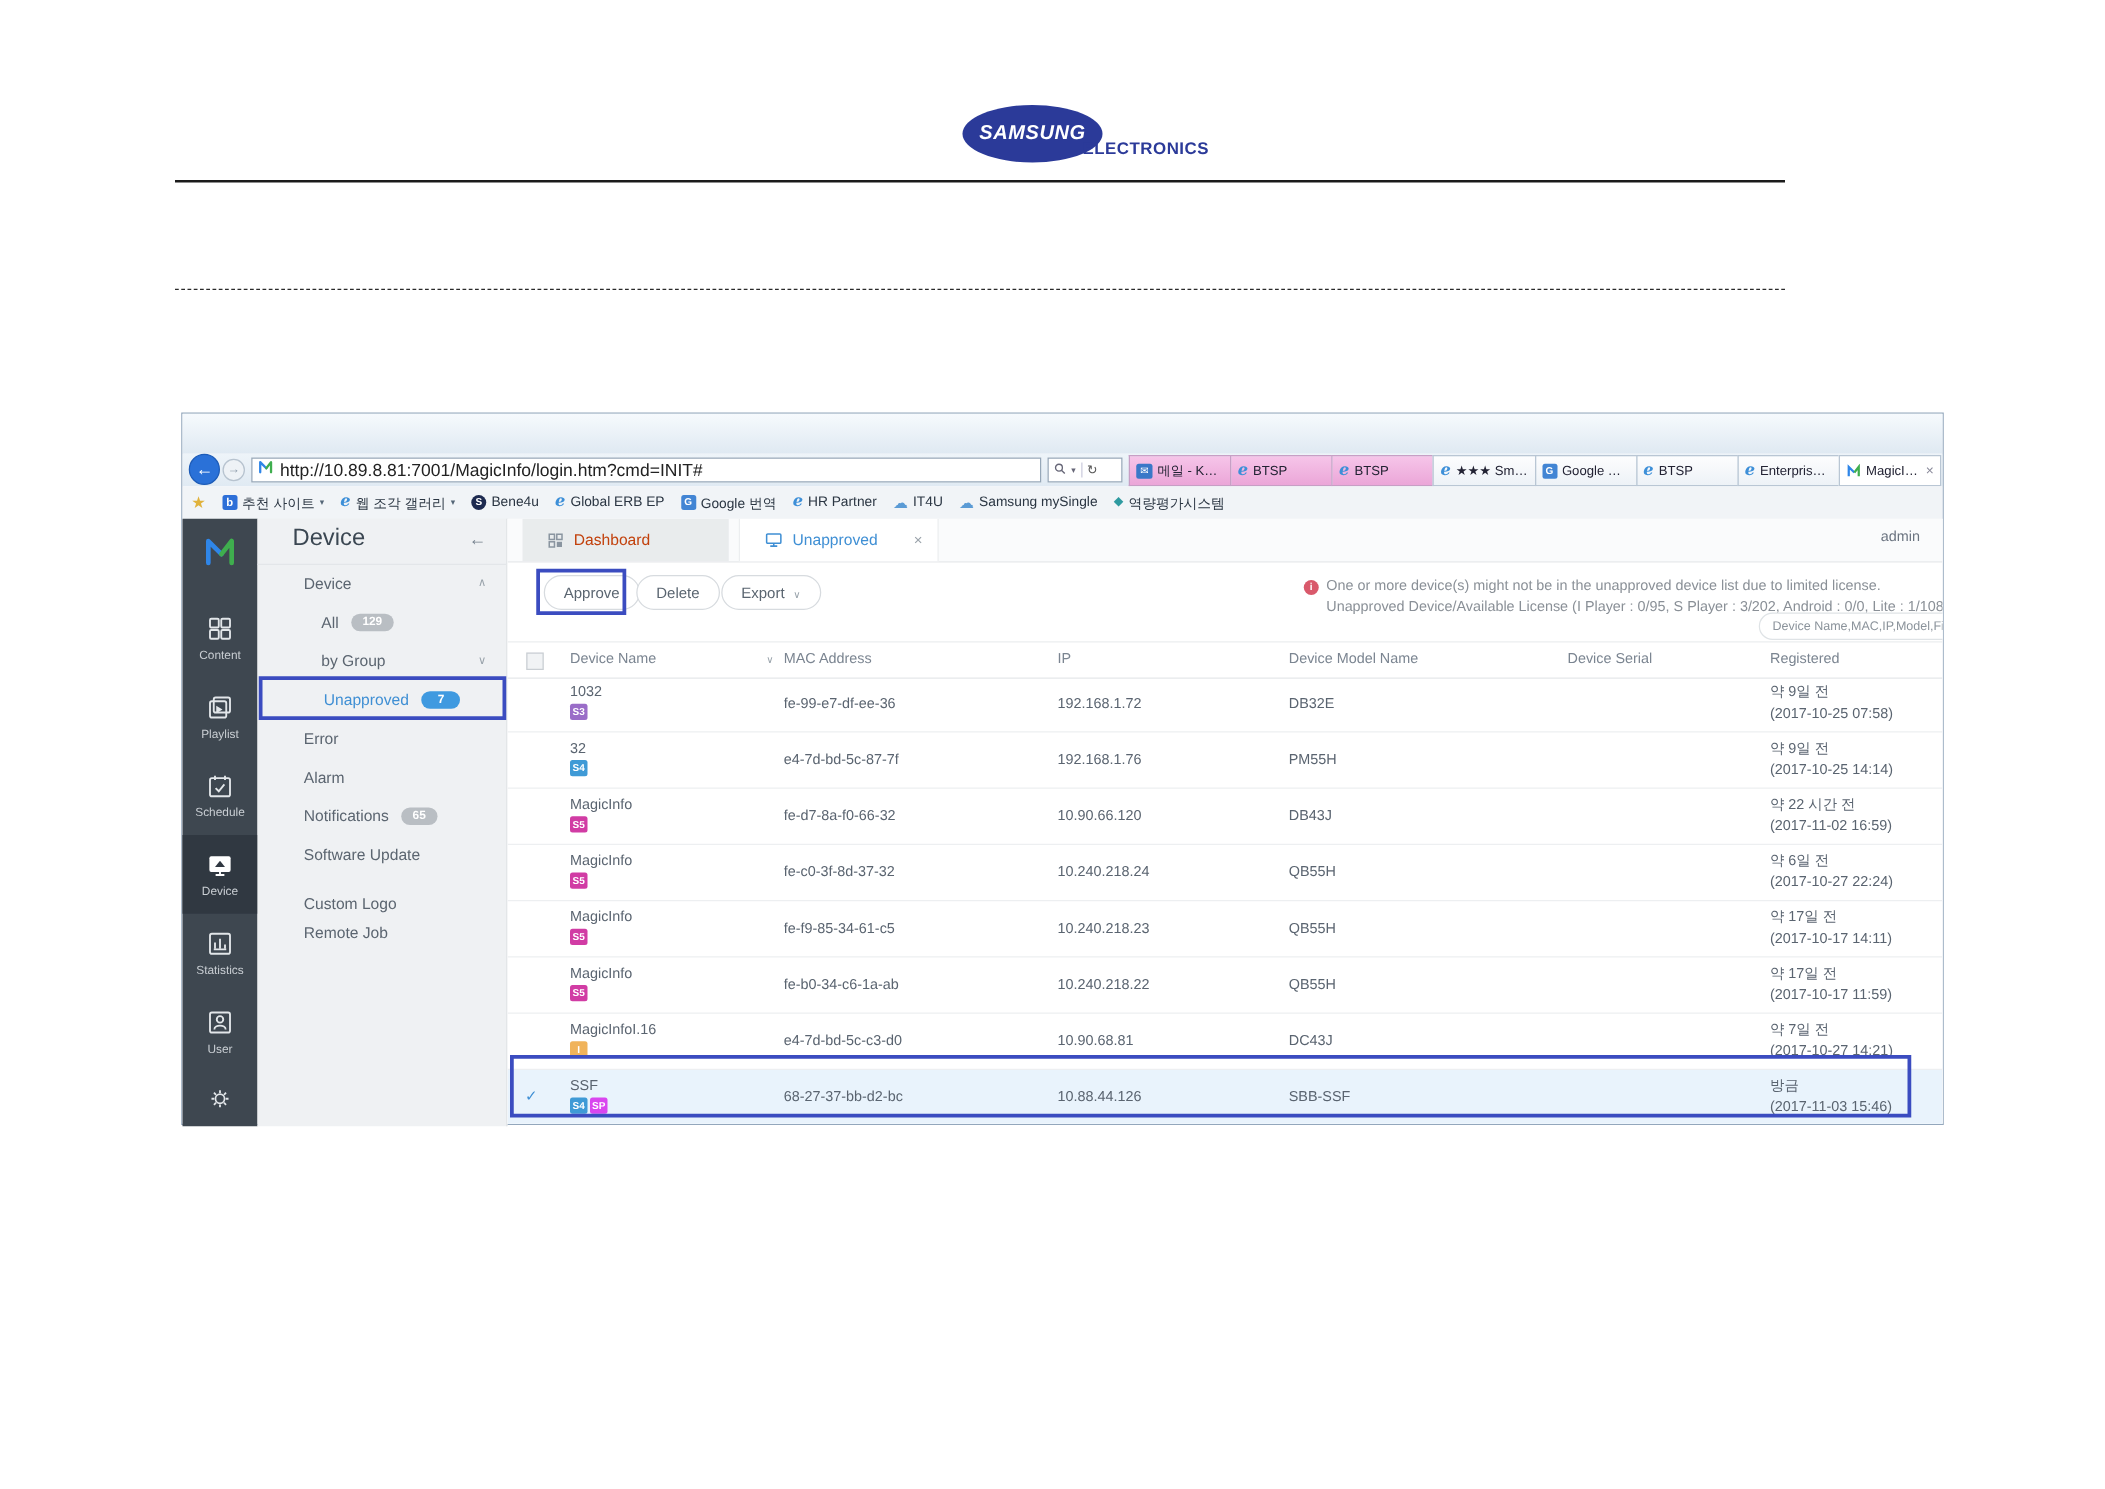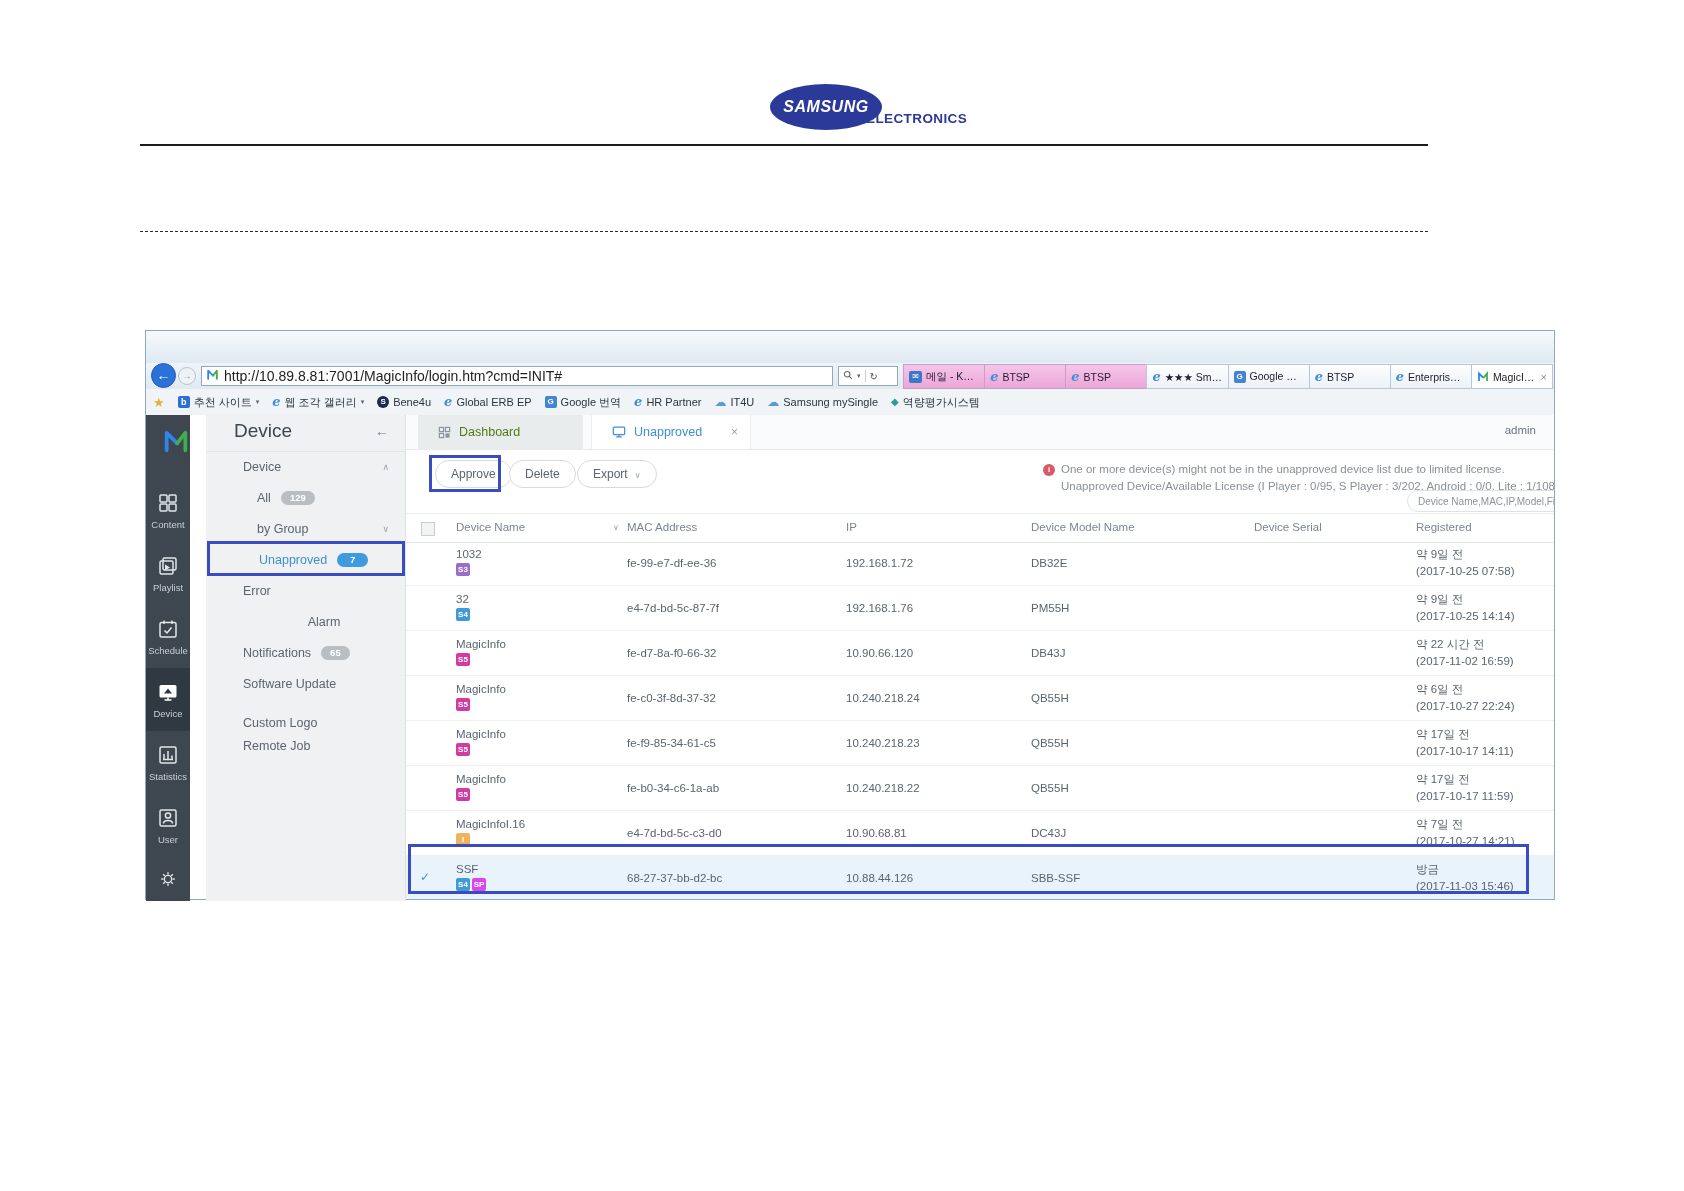--- a/index.html
+++ b/index.html
@@ -59,21 +59,21 @@
   .ic-diamond{color:#2e9aa0;font-size:10px;line-height:12px;flex:none;}
   .fav-row{position:absolute;left:0;top:58px;right:0;height:26px;background:#f1f4f7;
     border-bottom:1px solid #d9e0e7;display:flex;align-items:center;gap:13px;padding-left:7px;
     font-size:11px;color:#2a3542;overflow:hidden;}
   .fav-item{display:flex;align-items:center;gap:4px;white-space:nowrap;}
   .fav-caret{font-size:7px;color:#567;}
   .fav-star{color:#e0b23c;font-size:13px;}
 
   
   .app{position:absolute;left:0;top:84px;right:0;bottom:0;background:#fff;}
-  .rail{position:absolute;left:0;top:0;width:44px;height:486px;background:#3e4750;}
+  .rail{position:absolute;left:0;top:0;width:60px;height:486px;background:#3e4750;}
   .rail-logo{position:absolute;left:16px;top:12px;width:28px;height:28px;}
   .rail-items{position:absolute;left:0;top:64px;right:0;}
   .rail-item{height:63px;display:flex;flex-direction:column;align-items:center;justify-content:center;gap:5px;}
   .rail-item.active{background:#303841;}
   .rail-item .rlabel{font-size:9.5px;color:#c9ced3;}
   .rail-item.gear{height:44px;}
 
   .panel{position:absolute;left:60px;top:0;width:200px;height:486px;background:#eff1f3;
     border-right:1px solid #dfe2e5;box-sizing:border-box;}
   .panel-header{position:absolute;left:0;top:0;right:0;height:36px;border-bottom:1px solid #e3e6e9;}
@@ -85,21 +85,21 @@
   .pbadge{margin-left:10px;border-radius:9px;color:#fff;font-size:9.5px;font-weight:bold;
     padding:2px 9px;line-height:10px;}
   .pbadge.blue{padding:2px 13px;}
   .panel-item.selected .plabel{color:#3f8fd4;}
 
   .main{position:absolute;left:260px;top:0;right:0;bottom:0;background:#fff;overflow:hidden;}
   .tabstrip{position:absolute;left:0;top:0;right:0;height:34px;background:#fafbfc;
     border-bottom:1px solid #e8eaec;}
   .app-tab{position:absolute;top:0;height:34px;display:flex;align-items:center;gap:8px;
     padding-left:20px;font-size:12.5px;box-sizing:border-box;}
-  .app-tab.t0{left:12px;width:165px;background:#e9eced;color:#4d7c0f;}
+  .app-tab.t0{left:12px;width:165px;background:#e9eced;color:#c2410c;}
   .app-tab.t1{left:185px;width:160px;background:#fff;color:#3f8fd4;border-left:1px solid #eceef0;border-right:1px solid #eceef0;}
   .app-tab .close-x{margin-left:auto;margin-right:12px;color:#9aa2aa;font-size:12px;}
   .admin{position:absolute;right:18px;top:9px;font-size:11.5px;color:#6b7480;}
 
   .btn{position:absolute;top:45px;height:28px;line-height:26px;border:1px solid #d7dbdf;
     border-radius:15px;background:#fff;font-size:12px;color:#5a6570;padding:0 15px;box-sizing:border-box;}
   .btn .caret{font-size:8px;color:#98a2aa;margin-left:7px;}
   .btn-approve{left:29px;}
   .btn-delete{left:103px;}
   .btn-export{left:171px;}
@@ -405,21 +405,21 @@
               <span class="plabel">by Group</span>
               <span class="chev">∨</span>
             </div>
             <div class="panel-item selected" style="padding-left: 53px;">
               <span class="plabel">Unapproved</span>
               <span class="pbadge blue" style="background: rgb(63, 154, 224);">7</span>
             </div>
             <div class="panel-item" style="padding-left: 37px;">
               <span class="plabel">Error</span>
             </div>
-            <div class="panel-item" style="padding-left: 37px; justify-content: center;">
+            <div class="panel-item" style="padding-left: 37px;">
               <span class="plabel">Alarm</span>
             </div>
             <div class="panel-item" style="padding-left: 37px;">
               <span class="plabel">Notifications</span>
               <span class="pbadge gray" style="background: rgb(185, 190, 195);">65</span>
             </div>
             <div class="panel-item" style="padding-left: 37px;">
               <span class="plabel">Software Update</span>
             </div>
             <div class="panel-item" style="padding-left: 37px; align-items: flex-end;">

